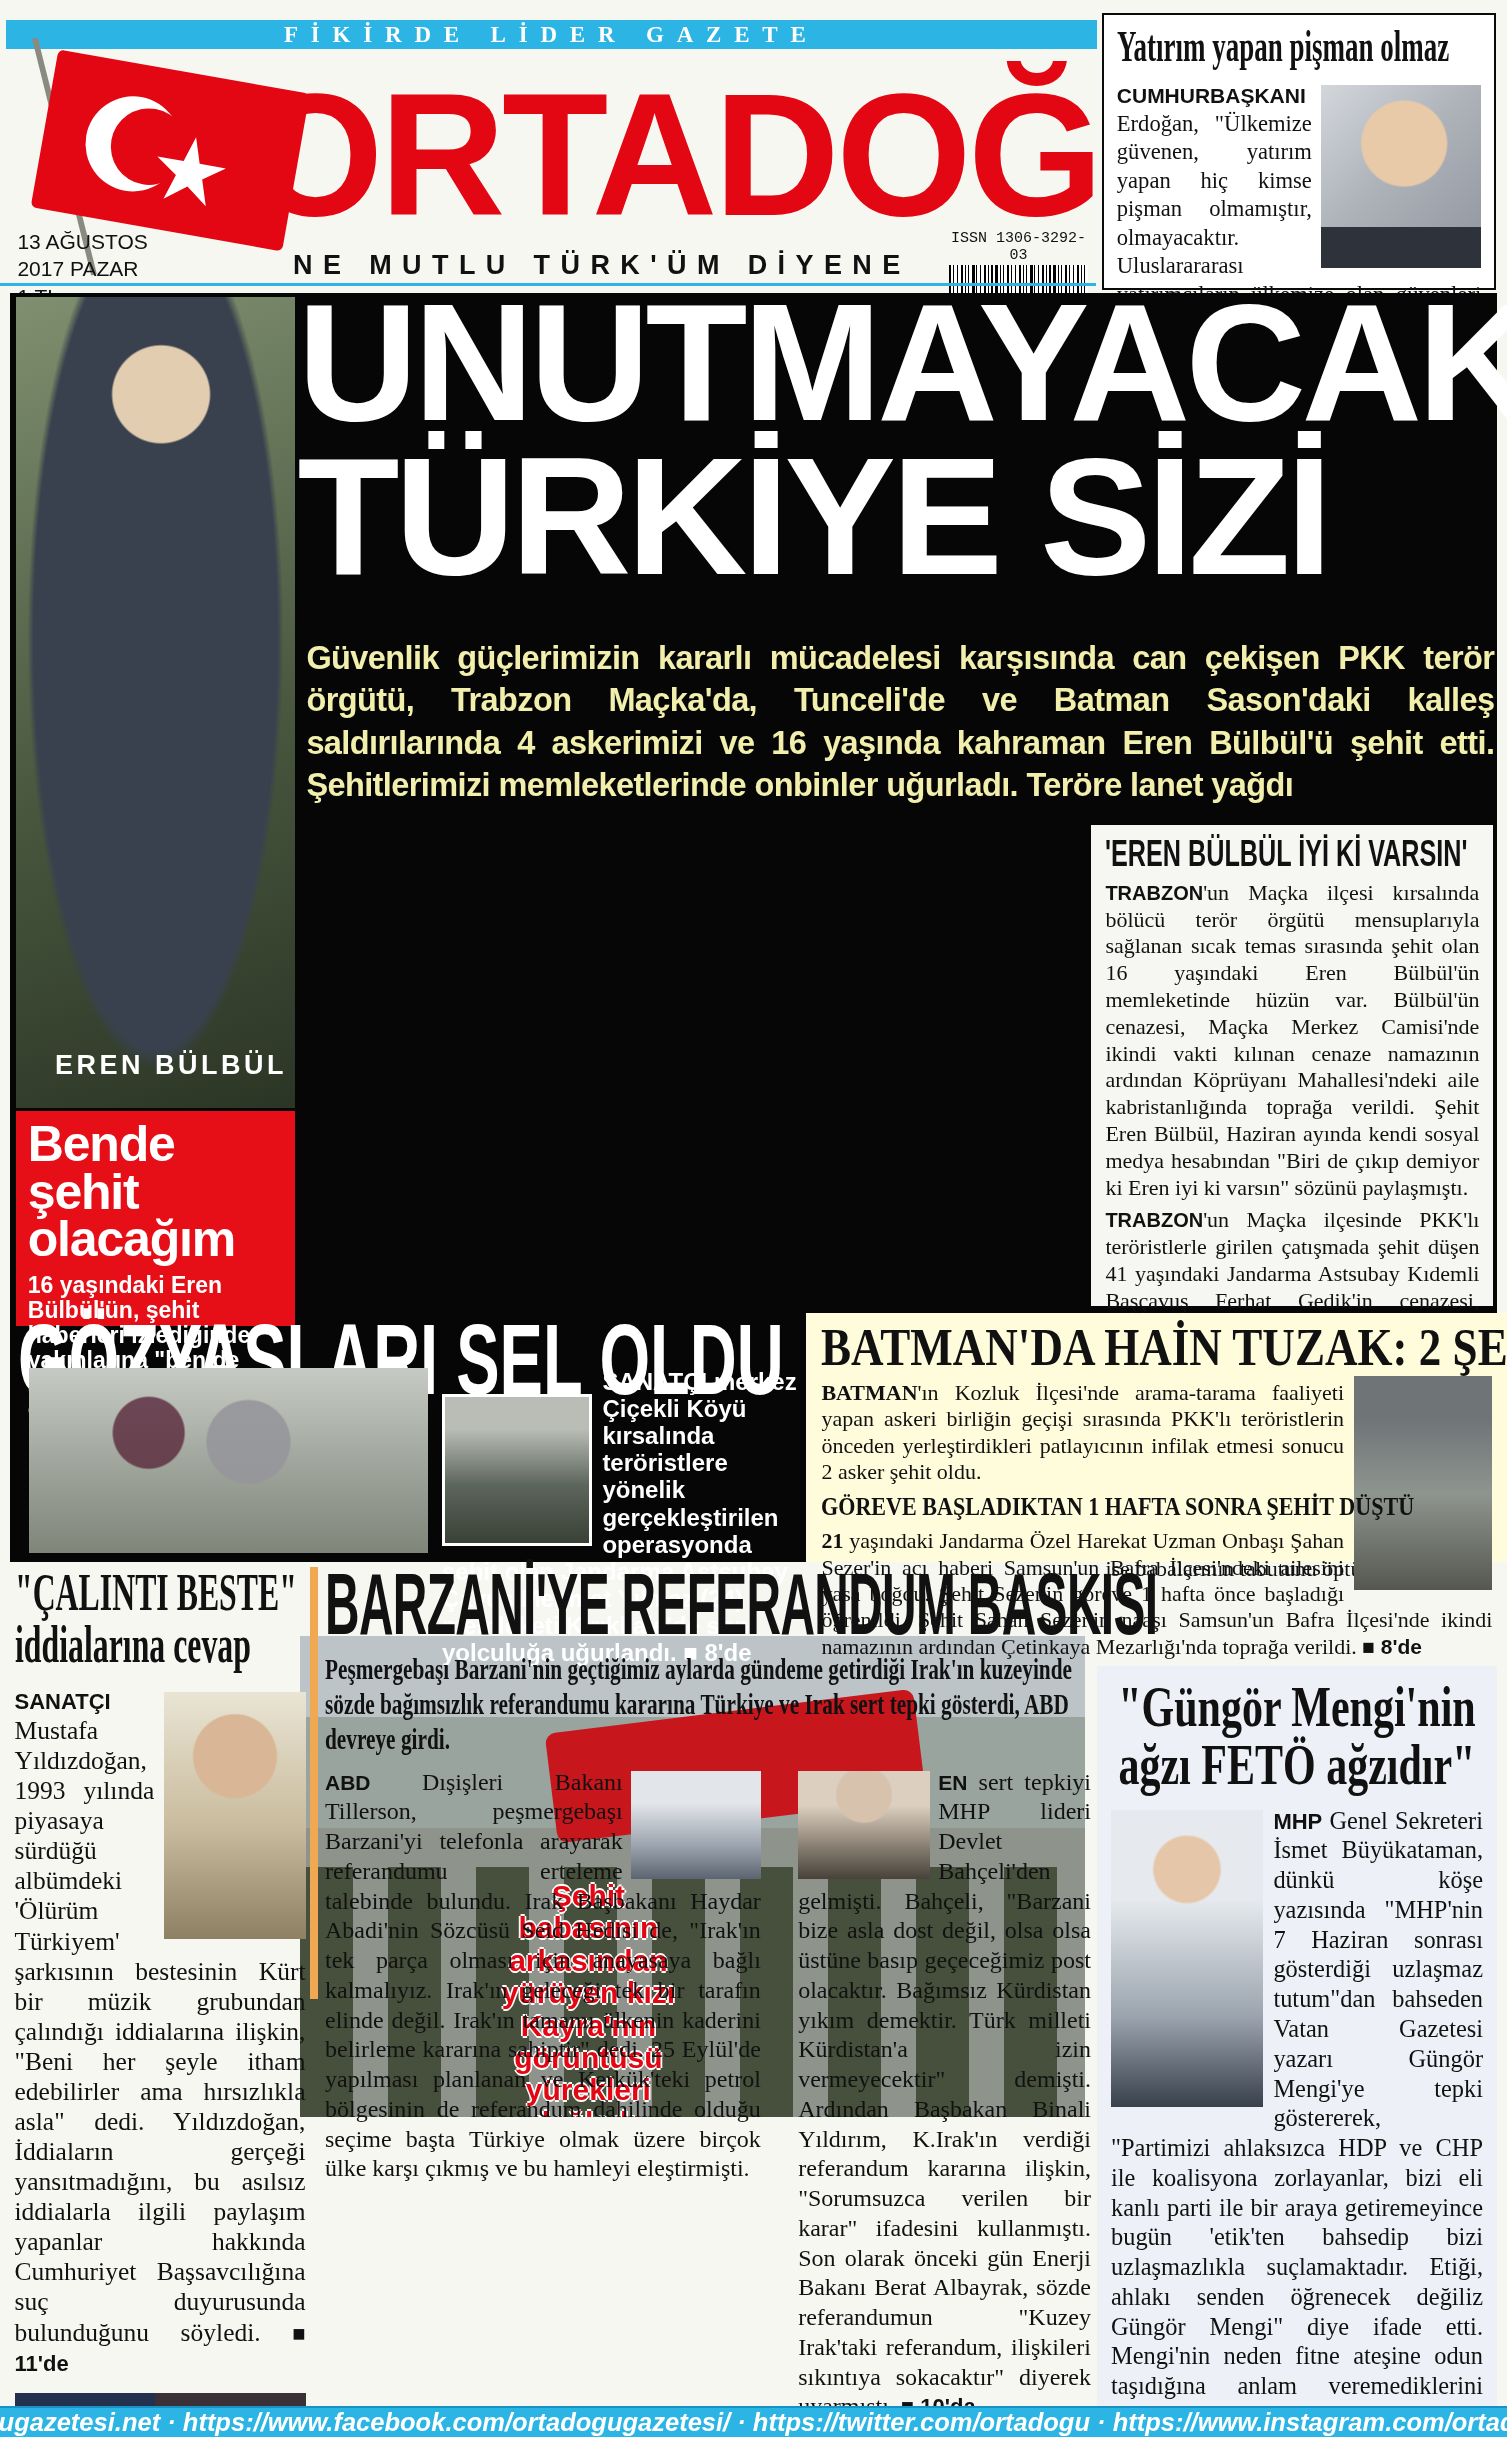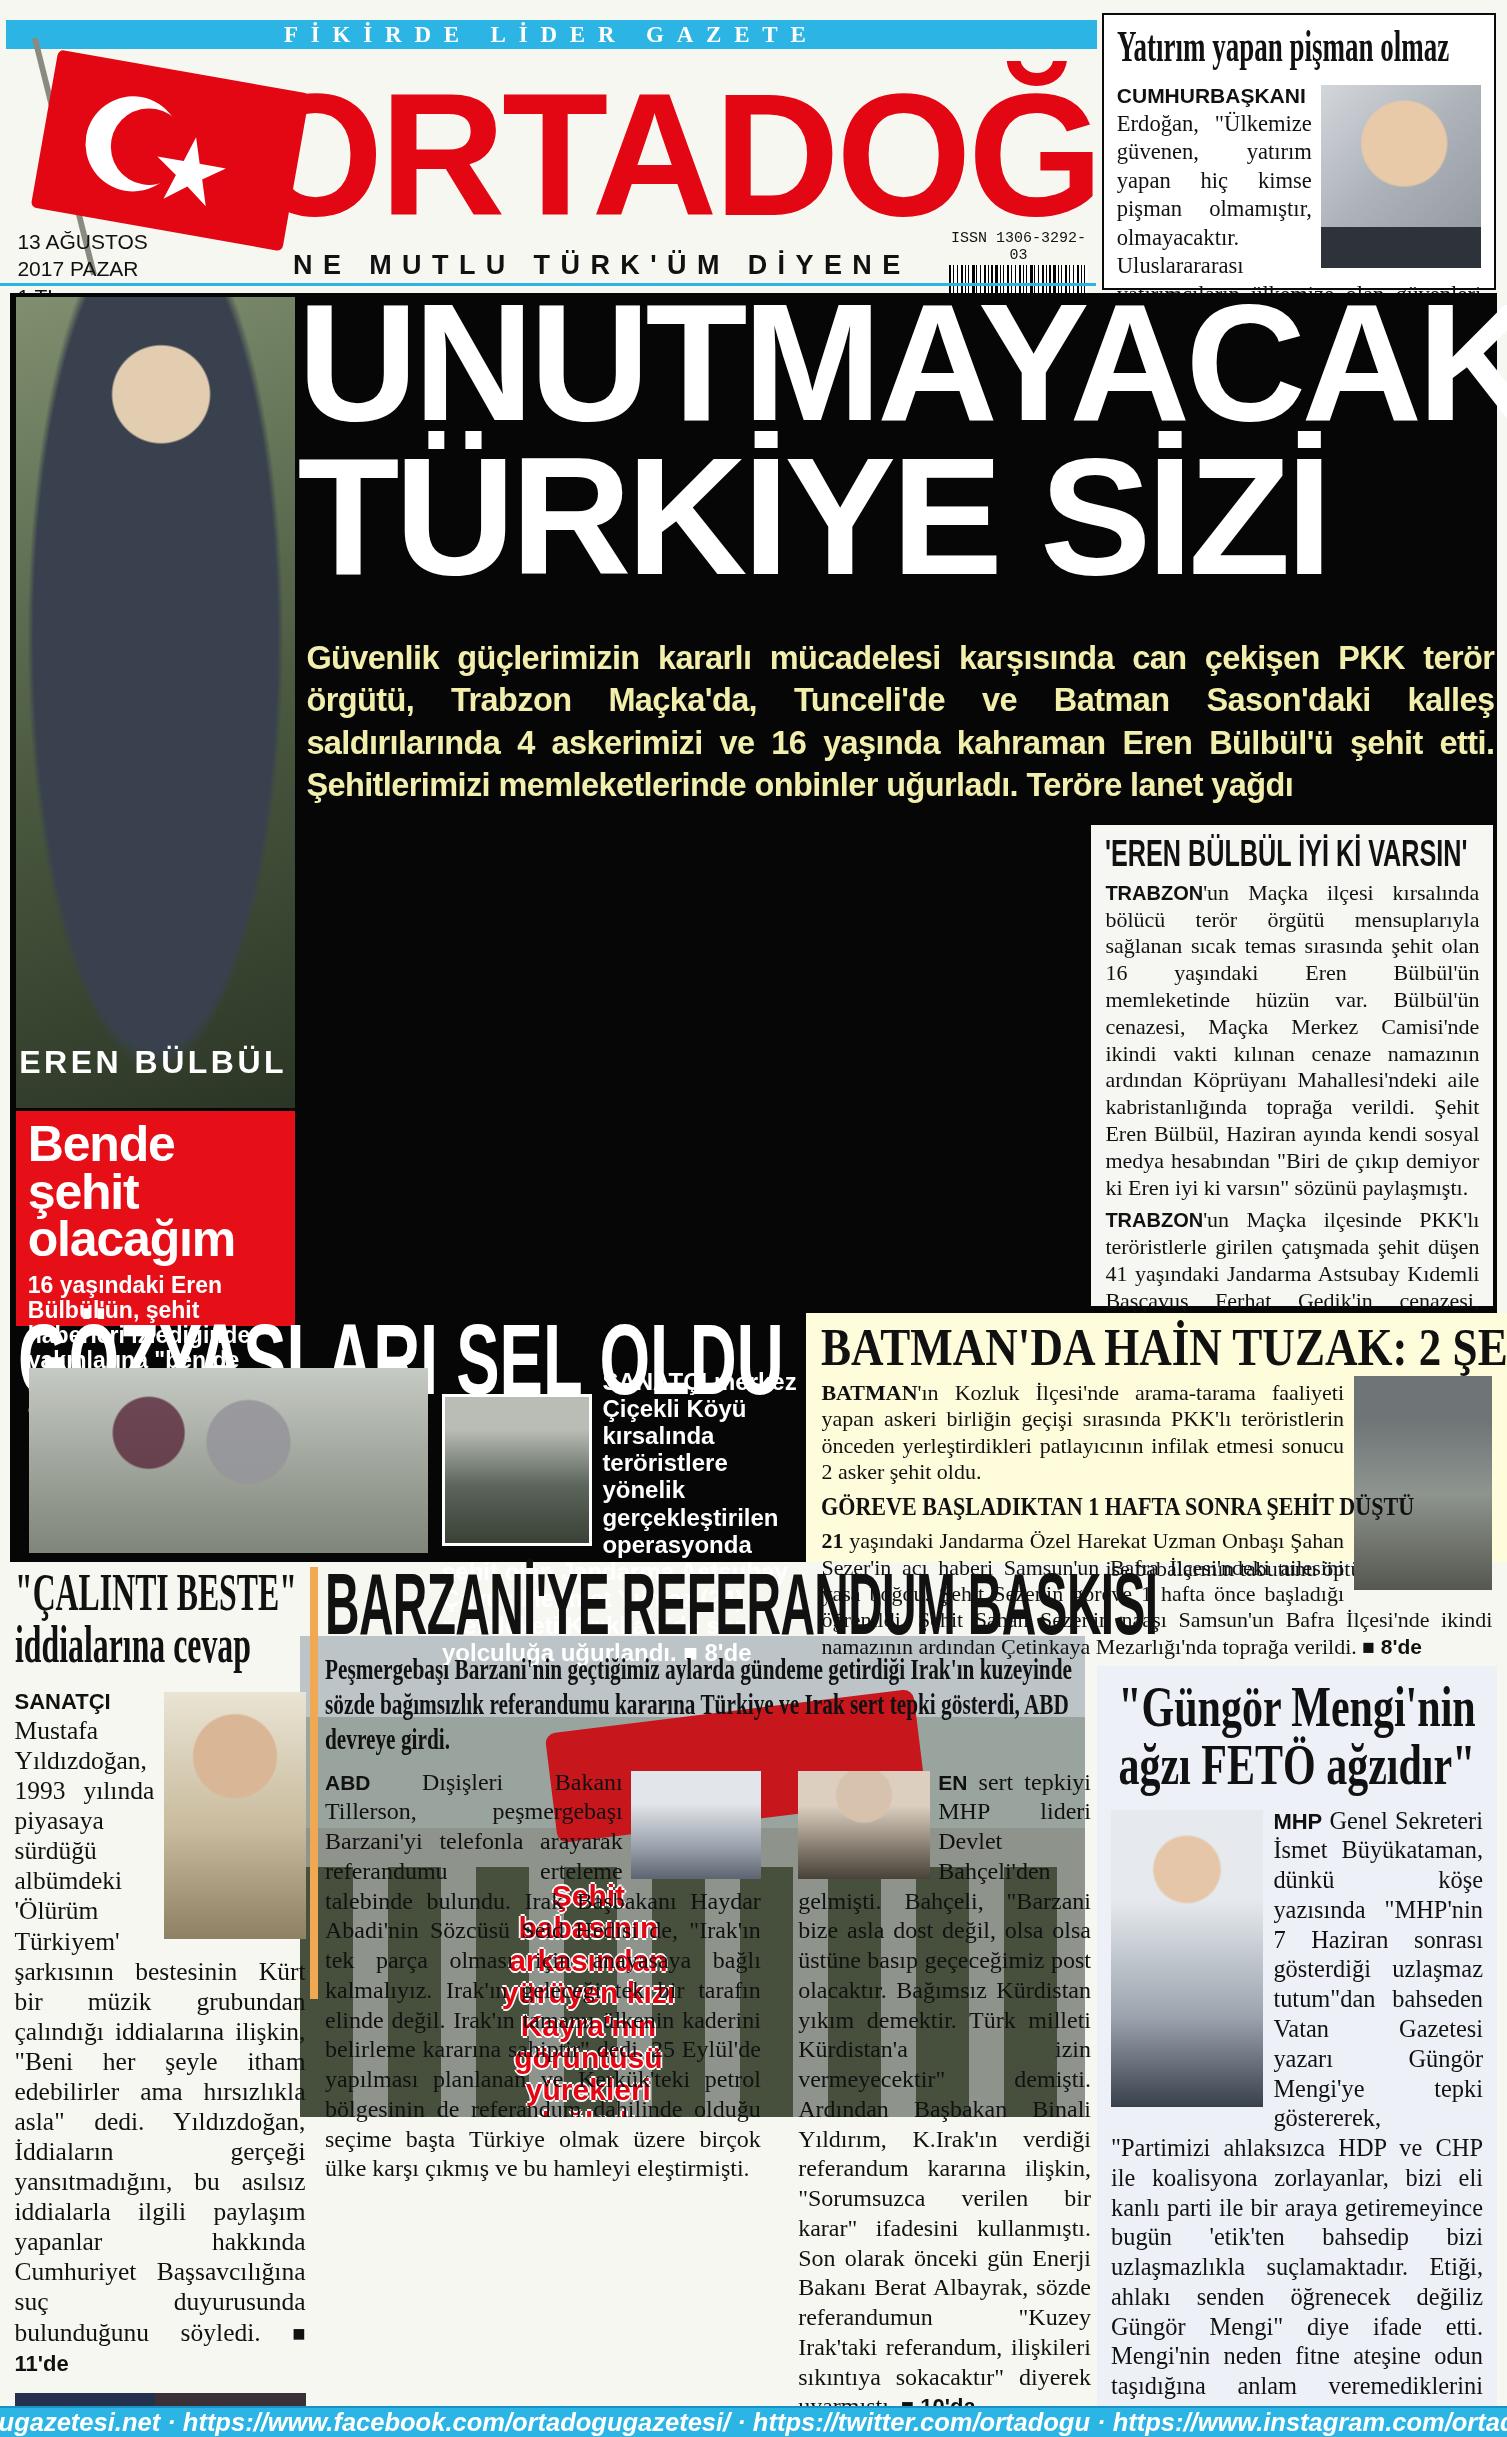--- a/index.html
+++ b/index.html
@@ -37,21 +37,21 @@
   .tr-box { left:1102px; top:12.8px; width:394px; height:277px; background:#fff;
             border:2.9px solid #0a0a0a; padding:9.3px 12.8px; }
   .tr-box h1 { font-size:45px; line-height:1.02; font-weight:bold; white-space:nowrap; }
   .tr-body { margin-top:11.6px; font-size:22.6px; line-height:1.26; }
   .tr-photo { float:right; width:160px; height:183px; margin:3.5px 0 4.6px 9.3px; }
 
   
   .black-block { left:10.4px; top:293px; width:1487px; height:1269px; background:#060606; }
   .eren-photo { left:5.8px; top:3.5px; width:279px; height:811px; }
   .eren-caption { position:absolute; right:8.1px; bottom:27px; color:#fff; font-weight:bold;
-                  font-size:32px; letter-spacing:3.5px; font-family:"Liberation Sans",sans-serif; }
+                  font-size:27px; letter-spacing:3.5px; font-family:"Liberation Sans",sans-serif; }
   .eren-box { left:5.8px; top:818px; width:279px; height:215px; background:#e60f17; padding:10.4px 11.6px;
               font-family:"Liberation Sans",sans-serif; color:#fff; }
   .eren-box h2 { font-size:50px; line-height:.95; letter-spacing:-1.2px; }
   .eren-box p { margin-top:9.3px; font-size:23px; line-height:1.08; font-weight:bold; }
   .main-headline { left:287px; top:-7px; width:1199px; color:#fff; font-weight:bold;
                    font-family:"Liberation Sans",sans-serif; font-size:167px; line-height:.92;
                    letter-spacing:-4.6px; }
   .main-subhead { left:296px; top:344px; width:1188px; color:#f2efad; font-weight:bold;
                   font-family:"Liberation Sans",sans-serif; font-size:32.5px; line-height:1.3;
                   letter-spacing:-0.6px; text-align:justify; }

